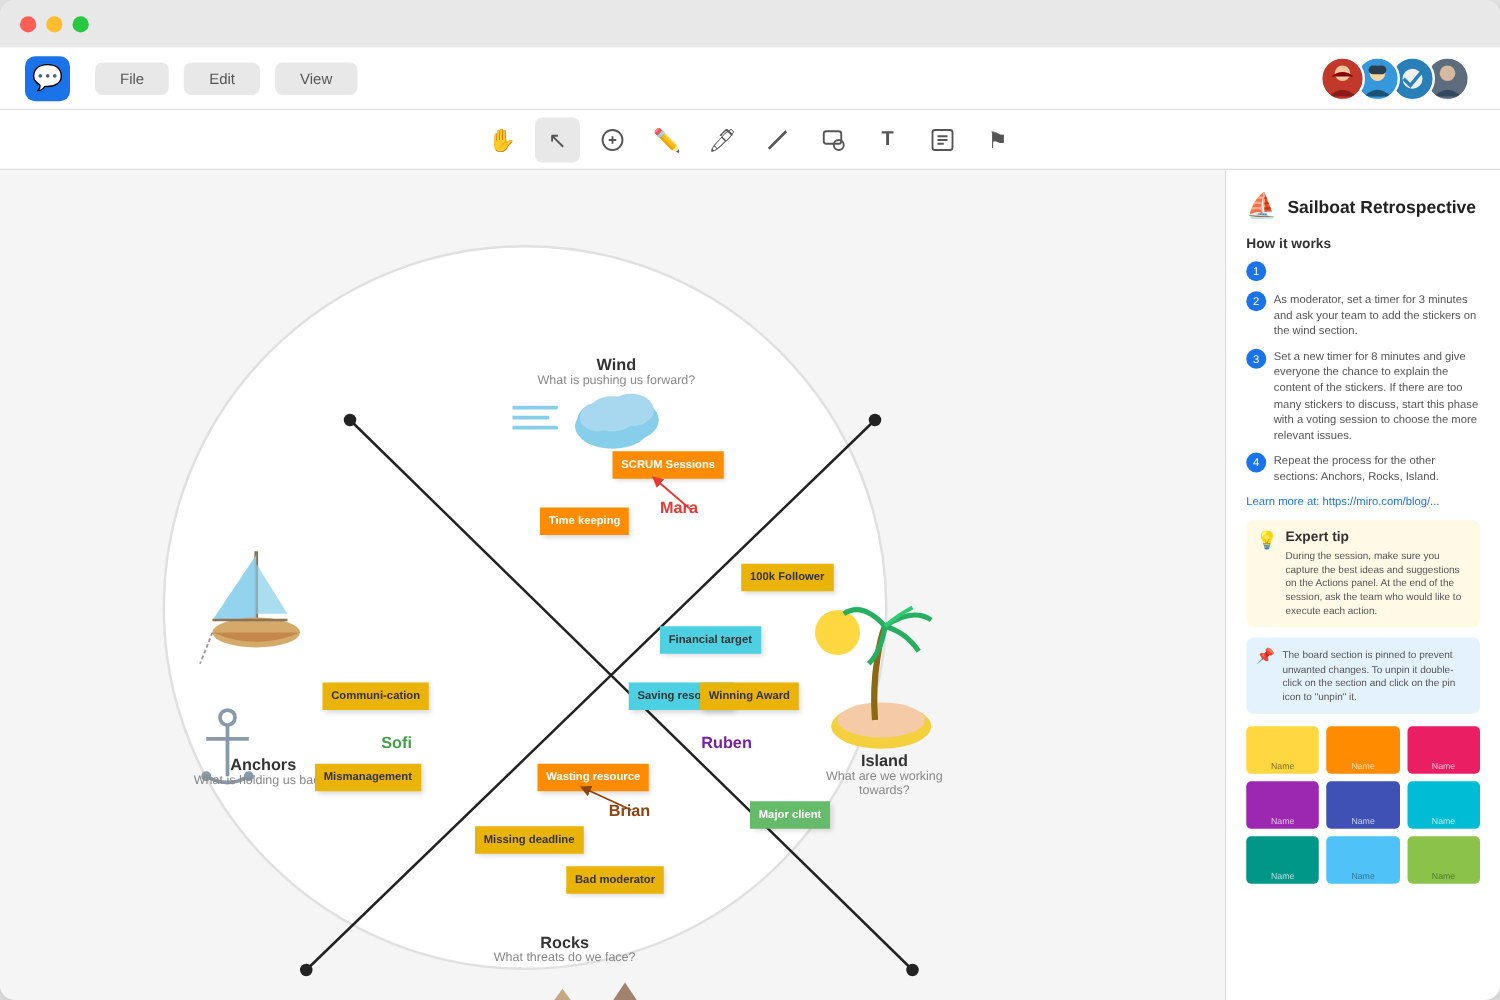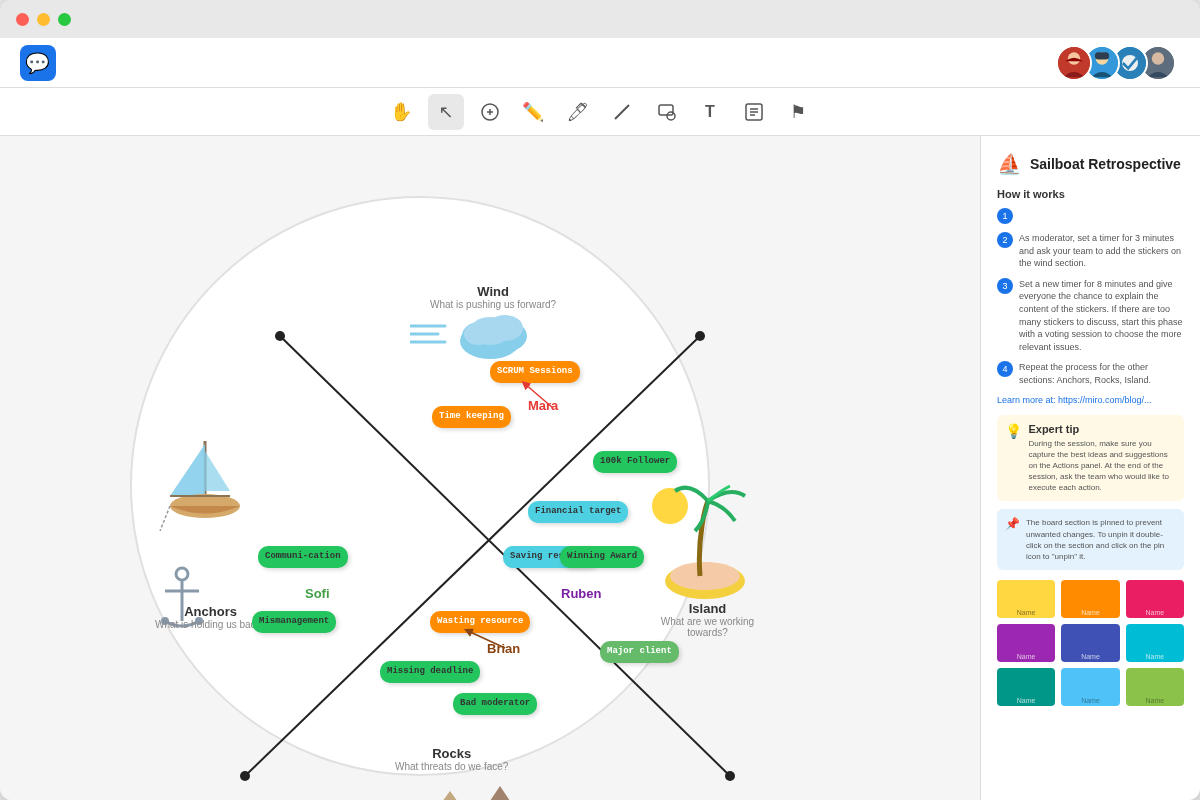--- a/index.html
+++ b/index.html
@@ -24,22 +24,22 @@
     .tool-bar { background: #fff; height: 48px; display: flex; align-items: center; justify-content: center; gap: 8px; border-bottom: 1px solid #ddd; flex-shrink: 0; }
     .tool-btn { width: 36px; height: 36px; border-radius: 6px; display: flex; align-items: center; justify-content: center; cursor: pointer; font-size: 18px; color: #555; }
     .tool-btn.active { background: #e8e8e8; }
 
     .main-area { display: flex; flex: 1; overflow: hidden; }
 
     .canvas-area { flex: 1; background: #f5f5f5; position: relative; overflow: hidden; }
 
     .circle-bg { position: absolute; width: 580px; height: 580px; border-radius: 50%; background: white; border: 2px solid #e0e0e0; left: 130px; top: 60px; }
 
-    .sticky { position: absolute; padding: 5px 7px; font-size: 9px; font-weight: 600; border-radius: 10px; color: #333; line-height: 1.3; min-width: 50px; text-align: center; box-shadow: 2px 2px 4px rgba(0,0,0,0.15); font-family: Liberation Mono, monospace; }
-    .sticky-yellow { background: #22c55e; }
+    .sticky { position: absolute; padding: 5px 7px; font-size: 9px; font-weight: 600; border-radius: 0; color: #333; line-height: 1.3; min-width: 50px; text-align: center; box-shadow: 2px 2px 4px rgba(0,0,0,0.15); }
+    .sticky-yellow { background: #eab308; }
     .sticky-orange { background: #ff8c00; color: white; }
     .sticky-cyan { background: #4dd0e1; text-align: right; }
     .sticky-green { background: #66bb6a; color: white; }
 
     .user-label { position: absolute; font-size: 13px; font-weight: 700; }
     .user-mara { color: #e53935; }
     .user-sofi { color: #43a047; }
     .user-ruben { color: #7b1fa2; }
     .user-brian { color: #8b4513; }
 
@@ -99,20 +99,25 @@
     <div class="traffic-lights">
       <div class="traffic-light tl-red"></div>
       <div class="traffic-light tl-yellow"></div>
       <div class="traffic-light tl-green"></div>
     </div>
   </div>
 
   <div class="toolbar-top">
     <div class="toolbar-logo">
       <span style="color:white;font-size:20px;">💬</span>
+    </div>
+    <div class="toolbar-tabs">
+      <div class="toolbar-tab">File</div>
+      <div class="toolbar-tab">Edit</div>
+      <div class="toolbar-tab">View</div>
     </div>
     <div class="toolbar-right">
       <div style="display:flex;margin-right:4px;">
         <div class="avatar" style="background:#c0392b;margin-left:-8px;z-index:4;">
           <svg width="36" height="36" viewBox="0 0 36 36">
             <circle cx="18" cy="18" r="18" fill="#c0392b"></circle>
             <circle cx="18" cy="13" r="7" fill="#f5c6a0"></circle>
             <path d="M6 34 Q18 22 30 34" fill="#8b1a1a"></path>
             <path d="M8 16 Q18 8 28 16" fill="#8b0000"></path>
           </svg>

